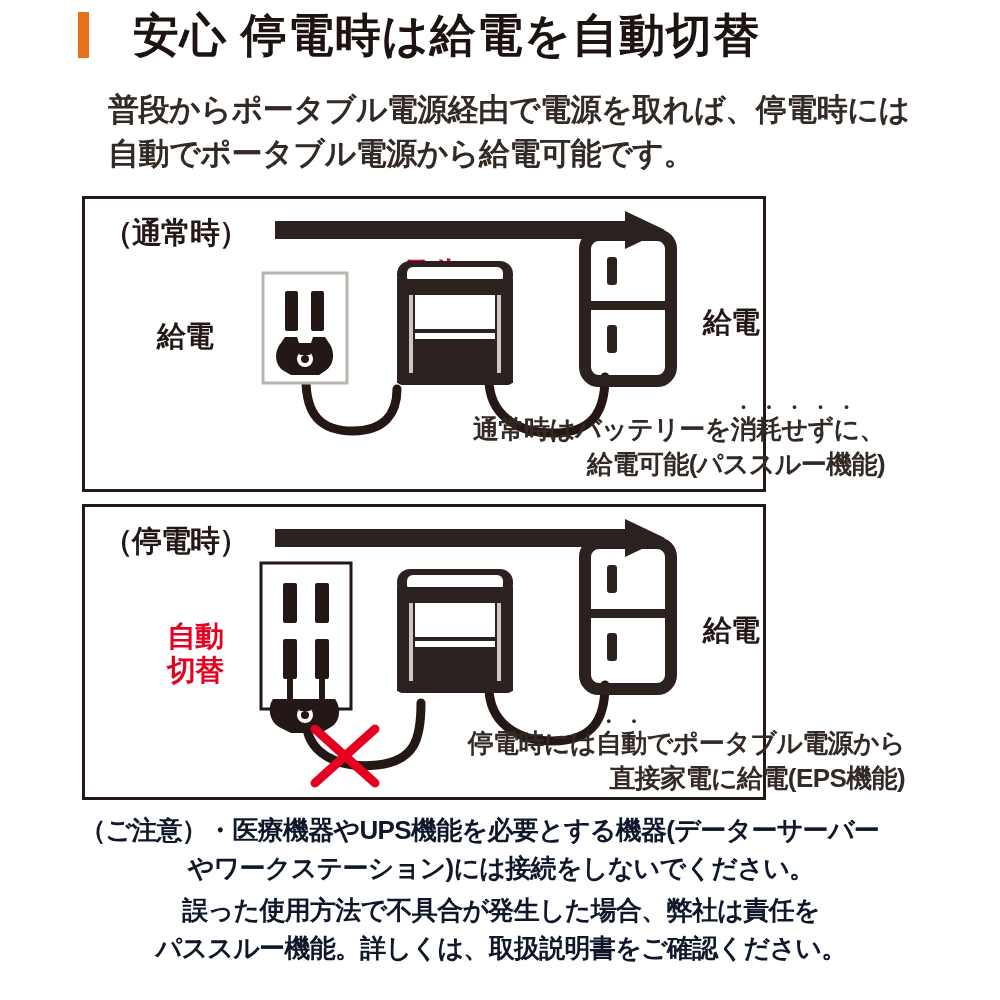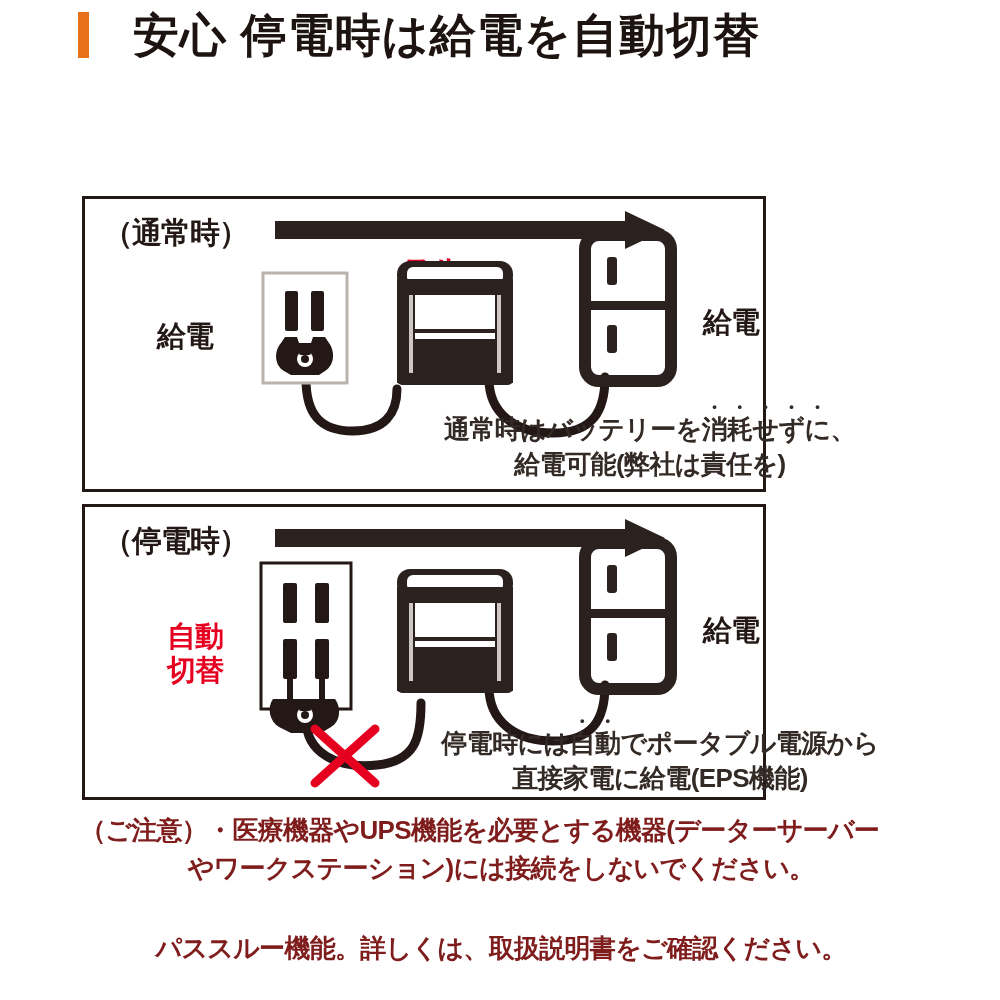--- a/index.html
+++ b/index.html
@@ -142,58 +142,59 @@
   }
 
   
   .caption {
     position: absolute;
     font-size: 26px;
     font-weight: bold;
     color: #332a26;
     line-height: 1.36;
     letter-spacing: -0.6px;
-    text-align: center;
+    text-align: right;
   }
   #caption-normal { left: 330px; top: 200px; width: 470px; }
   #caption-outage { left: 330px; top: 206px; width: 490px; }
   .emph {
     
     text-emphasis: dot #332a26;
     -webkit-text-emphasis: dot #332a26;
     text-emphasis-position: over right;
     -webkit-text-emphasis-position: over right;
   }
 
   
   .notes {
     position: absolute;
     left: 80px;
     top: 812px;
     width: 842px;
     font-size: 26px;
     font-weight: bold;
-    color: #7f1d1d;
+    color: #0f172a;
     line-height: 1.46;
     letter-spacing: -0.7px;
   }
   .note-1 { text-align: left; }
   .note-1 .indent { display: block; text-align: center; }
   .note-2 { margin-top: 4px; text-align: center; }
 </style>
 </head>
 <body>
 
 <div class="page">
 
   <div class="title-row">
     <div class="title-bar"></div>
     <div class="title-text">安心 停電時は給電を自動切替</div>
   </div>
 
+  <div class="lead">普段からポータブル電源経由で電源を取れば、停電時には自動でポータブル電源から給電可能です。</div>
 
   <div class="panel" id="panel-normal">
 
     <div class="panel-label">（通常時）</div>
 
     <svg class="arrow" viewBox="0 0 390 40">
       <path d="M0 10 L350 10 L350 0 L390 19 L350 38 L350 28 L0 28 Z" fill="#2b211e"></path>
     </svg>
 
     <div class="through-label">スルー</div>
@@ -235,21 +236,21 @@
       <g>
         <rect x="500" y="36" width="86" height="146" rx="14" fill="none" stroke="#2b211e" stroke-width="12"></rect>
         <rect x="500" y="102" width="86" height="9" fill="#2b211e"></rect>
         <rect x="522" y="58" width="10" height="28" rx="3" fill="#2b211e"></rect>
         <rect x="522" y="126" width="10" height="28" rx="3" fill="#2b211e"></rect>
       </g>
     </svg>
 
     <div class="caption" id="caption-normal">
       <span>通常時はバッテリーを</span><span class="emph">消耗せずに</span><span>、</span><br>
-      <span>給電可能(弊社は責任を)</span>
+      <span>給電可能(パススルー機能)</span>
     </div>
   </div>
 
   <div class="panel" id="panel-outage">
 
     <div class="panel-label">（停電時）</div>
 
     <svg class="arrow" viewBox="0 0 390 40">
       <path d="M0 10 L350 10 L350 0 L390 19 L350 38 L350 28 L0 28 Z" fill="#2b211e"></path>
     </svg>
@@ -314,18 +315,18 @@
       <span>直接家電に給電(EPS機能)</span>
     </div>
   </div>
 
   <div class="notes">
     <div class="note-1">
       <span>（ご注意）・医療機器やUPS機能を必要とする機器(データーサーバー</span>
       <span class="indent">やワークステーション)には接続をしないでください。</span>
     </div>
     <div class="note-2">
-      <br>
+      <span>誤った使用方法で不具合が発生した場合、弊社は責任を</span><br>
       <span>パススルー機能。詳しくは、取扱説明書をご確認ください。</span>
     </div>
   </div>
 
 </div>
 
 </body></html>

